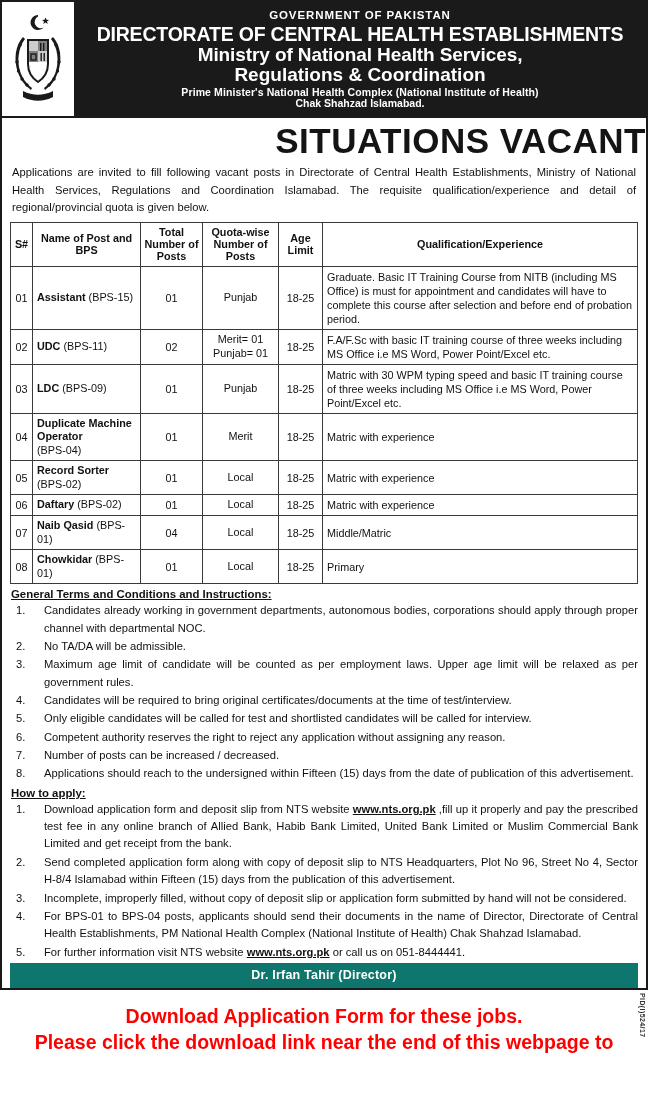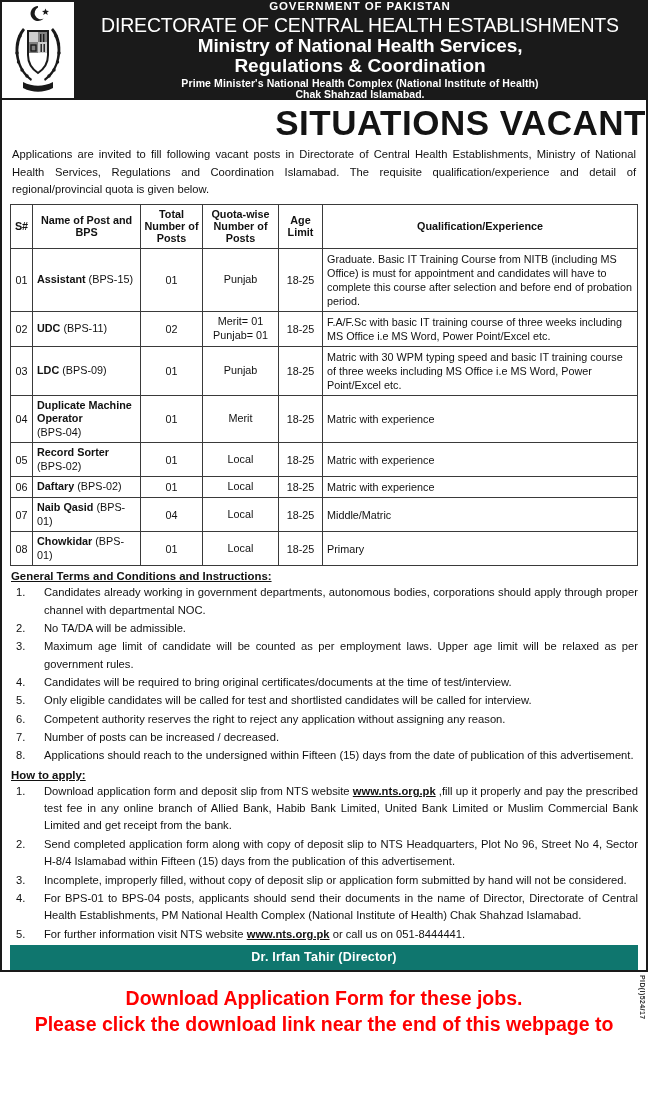--- a/index.html
+++ b/index.html
@@ -16,21 +16,21 @@
 
   
   .ad-sheet {
     width: 648px;
     background: #ffffff;
     position: relative;
   }
   .masthead {
     display: flex;
     background: #1a1a1a;
-    height: 100px;
+    height: 118px;
     border: 2px solid #1a1a1a;
     align-items: stretch;
   }
   .emblem-box {
     width: 72px;
     background: #ffffff;
     display: flex;
     align-items: center;
     justify-content: center;
     flex: 0 0 72px;
@@ -47,21 +47,21 @@
     line-height: 1.04;
   }
   .gov-line {
     font-size: 11.5px;
     font-weight: bold;
     letter-spacing: 0.9px;
     margin-bottom: 2px;
   }
   .dept-line {
     font-size: 19.5px;
-    font-weight: normal;
+    font-weight: bold;
     letter-spacing: -0.2px;
     margin-bottom: 1px;
     white-space: nowrap;
   }
   .ministry-line {
     font-size: 19px;
     font-weight: bold;
     letter-spacing: -0.1px;
   }
   .ministry-line2 {

